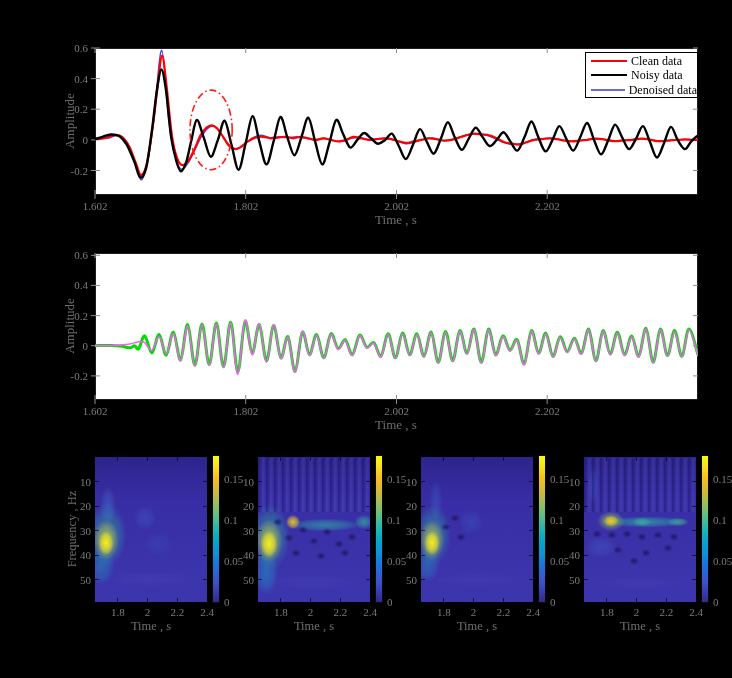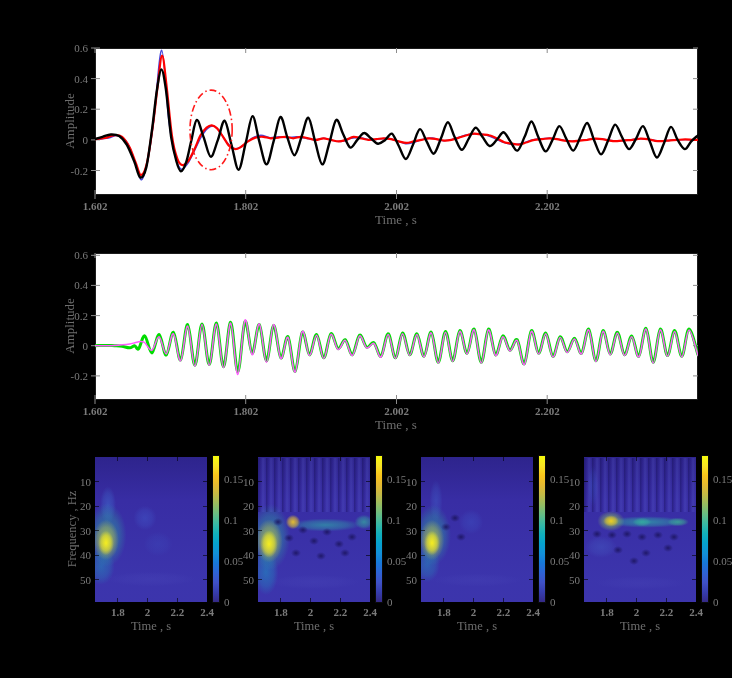--- a/index.html
+++ b/index.html
@@ -1,21 +1,21 @@
 <!DOCTYPE html>
 <html><head>
 <meta charset="utf-8">
 <style>
   html,body{margin:0;padding:0;background:#000;}
   .figure{position:relative;width:732px;height:678px;background:#000;overflow:hidden;
           font-family:"Liberation Serif","DejaVu Serif",serif;}
   .plot{position:absolute;background:#fff;}
   .plot svg{position:absolute;left:0;top:0;overflow:visible;}
   .tick-label{position:absolute;color:#7b7b7b;font-size:11px;white-space:nowrap;}
-  .tick-label.xt{transform:translate(-50%,0);font-weight:bold;}
+  .tick-label.xt{transform:translate(-50%,0);}
   .tick-label.yt{transform:translate(-100%,-50%);}
   .tick-label.cbt{transform:translate(0,-50%);}
   .axis-label{position:absolute;color:#6e6e6e;font-size:13px;white-space:nowrap;}
   .axis-label.xl{transform:translate(-50%,0);}
   .axis-label.yl{transform:translate(-50%,-50%) rotate(-90deg);}
   .legend{position:absolute;background:#fff;border:1px solid #000;box-sizing:border-box;
           display:flex;flex-direction:column;justify-content:space-evenly;z-index:5;}
   .legend-row{display:flex;align-items:center;height:14px;}
   .legend-line{display:inline-block;height:2px;margin-left:5px;margin-right:4px;}
   .legend-text{color:#000;font-size:12px;line-height:12px;white-space:nowrap;}
@@ -71,20 +71,34 @@
         <g clip-path="url(#plot-top-clip)">
           <path d="M0.0 91.4C2.3 91.2 9.8 90.7 13.6 90.0C17.3 89.4 19.5 86.8 22.6 87.6C25.8 88.4 29.3 89.9 32.4 94.9C35.6 100.0 39.1 111.8 41.5 117.9C43.8 124.0 44.8 132.7 46.7 131.7C48.6 130.7 50.8 121.7 52.8 111.8C54.8 101.8 56.5 90.2 58.8 72.0C61.1 53.7 64.2 2.0 66.7 2.3C69.2 2.6 71.7 56.0 73.9 73.5C76.1 91.0 77.9 99.3 79.9 107.2C81.9 115.1 83.8 119.6 85.9 121.0C88.1 122.4 90.4 118.7 92.7 115.6C95.0 112.5 97.2 107.1 99.5 102.6C101.8 98.1 104.1 92.5 106.3 88.8C108.5 85.1 110.5 82.2 112.7 80.4C114.8 78.6 117.0 77.5 119.1 78.1C121.2 78.7 123.1 81.7 125.1 84.2C127.1 86.8 129.1 90.9 131.2 93.4C133.2 96.0 135.2 98.4 137.2 99.5C139.2 100.7 141.2 100.8 143.2 100.3C145.2 99.8 147.0 98.1 149.2 96.5C151.5 94.8 154.0 91.9 156.8 90.3C159.5 88.8 162.8 87.4 165.8 87.3C168.8 87.2 171.9 89.3 174.9 89.6C177.9 89.8 180.9 88.8 183.9 88.8C186.9 88.8 189.9 89.6 193.0 89.6C196.0 89.6 199.0 88.7 202.0 88.8C205.0 88.9 208.0 89.8 211.0 90.3C214.1 90.9 217.1 91.9 220.1 91.9C223.1 91.9 226.1 90.2 229.1 90.3C232.2 90.5 235.2 92.1 238.2 92.6C241.2 93.2 244.2 93.8 247.2 93.4C250.2 93.0 253.3 91.0 256.3 90.3C259.3 89.7 262.3 89.3 265.3 89.6C268.3 89.8 271.3 91.6 274.4 91.9C277.4 92.1 280.4 91.4 283.4 91.1C286.4 90.9 289.4 90.1 292.5 90.3C295.5 90.6 298.5 91.7 301.5 92.6C304.5 93.5 307.5 95.4 310.5 95.7C313.6 96.0 316.6 94.9 319.6 94.2C322.6 93.4 325.6 91.8 328.6 91.1C331.6 90.4 334.7 89.8 337.7 90.0C340.7 90.3 343.7 92.3 346.7 92.6C349.7 92.9 352.8 92.5 355.8 91.9C358.8 91.2 361.8 89.7 364.8 88.8C367.8 87.9 370.8 87.0 373.9 86.5C376.9 86.0 379.9 85.6 382.9 85.7C385.9 85.9 388.9 86.4 391.9 87.3C395.0 88.2 398.0 89.8 401.0 91.1C404.0 92.4 407.0 94.0 410.0 94.9C413.1 95.8 416.1 96.5 419.1 96.5C422.1 96.5 425.1 95.7 428.1 94.9C431.1 94.2 434.2 92.6 437.2 91.9C440.2 91.2 443.2 90.9 446.2 90.7C449.2 90.4 452.2 90.2 455.3 90.3C458.3 90.5 461.3 91.0 464.3 91.4C467.3 91.9 470.3 92.9 473.4 93.1C476.4 93.3 479.4 92.8 482.4 92.6C485.4 92.4 488.4 92.2 491.4 91.9C494.5 91.5 497.5 90.7 500.5 90.7C503.5 90.6 506.5 91.1 509.5 91.4C512.5 91.8 515.6 92.6 518.6 92.8C521.6 93.0 524.6 92.7 527.6 92.5C530.6 92.3 533.7 91.8 536.7 91.6C539.7 91.3 542.7 90.8 545.7 90.8C548.7 90.8 551.7 91.2 554.8 91.6C557.8 91.9 560.8 92.8 563.8 92.9C566.8 93.1 569.8 92.7 572.9 92.5C575.9 92.3 578.9 92.0 581.9 91.9C584.9 91.7 587.4 91.6 590.9 91.6C594.5 91.6 601.0 91.8 603.0 91.9" fill="none" stroke="#4545dd" stroke-width="1.4" stroke-linejoin="round" stroke-linecap="round"></path>
           <path d="M0.0 91.1C1.6 90.9 6.7 90.7 9.8 90.0C12.9 89.4 16.0 87.5 18.8 87.3C21.7 87.1 24.5 86.8 27.1 88.8C29.8 90.9 32.4 95.2 34.7 99.5C36.9 103.9 38.8 110.3 40.7 114.8C42.6 119.4 44.1 127.1 46.0 127.1C47.9 127.1 50.0 123.3 52.0 114.8C54.0 106.4 56.3 89.3 58.0 76.6C59.8 63.8 61.1 49.8 62.6 38.3C64.1 26.8 65.6 7.7 67.1 7.7C68.6 7.7 70.0 25.0 71.6 38.3C73.2 51.6 75.1 75.3 76.9 87.3C78.6 99.3 80.4 105.3 82.2 110.3C83.9 115.2 85.6 116.8 87.4 117.1C89.3 117.5 91.5 115.2 93.5 112.5C95.5 109.9 97.5 105.3 99.5 101.1C101.5 96.9 103.5 90.9 105.5 87.3C107.5 83.7 109.7 81.3 111.6 79.6C113.4 78.0 115.1 77.2 116.8 77.3C118.6 77.5 120.2 78.5 122.1 80.4C124.0 82.3 126.1 85.9 128.1 88.8C130.1 91.7 132.2 96.0 134.2 98.0C136.2 100.0 138.2 100.9 140.2 101.1C142.2 101.2 144.1 100.0 146.2 98.8C148.4 97.5 150.6 94.9 153.0 93.4C155.4 91.9 158.0 90.3 160.5 89.6C163.1 88.8 165.6 88.7 168.1 88.8C170.6 88.9 173.1 90.2 175.6 90.3C178.1 90.5 180.6 89.8 183.2 89.6C185.7 89.3 188.2 88.7 190.7 88.8C193.2 88.9 195.7 90.3 198.2 90.3C200.7 90.3 203.3 88.8 205.8 88.8C208.3 88.8 210.8 89.8 213.3 90.3C215.8 90.9 218.3 91.9 220.8 91.9C223.4 91.9 225.9 90.3 228.4 90.3C230.9 90.3 233.4 91.4 235.9 91.9C238.4 92.4 240.9 93.4 243.5 93.4C246.0 93.4 248.5 92.6 251.0 91.9C253.5 91.1 256.0 89.1 258.5 88.8C261.0 88.6 263.6 89.8 266.1 90.3C268.6 90.9 271.1 91.7 273.6 91.9C276.1 92.0 278.6 91.4 281.1 91.1C283.7 90.9 286.2 90.3 288.7 90.3C291.2 90.3 293.7 90.6 296.2 91.1C298.7 91.6 301.2 92.8 303.8 93.4C306.3 94.0 308.8 94.9 311.3 94.9C313.8 94.9 316.3 93.9 318.8 93.4C321.3 92.9 323.9 92.4 326.4 91.9C328.9 91.4 331.4 90.5 333.9 90.3C336.4 90.2 338.9 90.7 341.4 91.1C344.0 91.5 346.5 92.5 349.0 92.6C351.5 92.8 354.0 92.4 356.5 91.9C359.0 91.4 361.5 90.3 364.1 89.6C366.6 88.8 369.1 87.9 371.6 87.3C374.1 86.6 376.6 85.9 379.1 85.7C381.6 85.6 384.2 86.3 386.7 86.5C389.2 86.8 391.7 86.6 394.2 87.3C396.7 87.9 399.2 89.2 401.7 90.3C404.3 91.5 406.8 93.3 409.3 94.2C411.8 95.1 414.3 95.3 416.8 95.7C419.3 96.1 421.8 96.7 424.4 96.5C426.9 96.2 429.4 94.9 431.9 94.2C434.4 93.4 436.9 92.4 439.4 91.9C441.9 91.4 444.5 91.4 447.0 91.1C449.5 90.9 452.0 90.3 454.5 90.3C457.0 90.3 459.5 90.7 462.0 91.1C464.6 91.5 467.1 92.3 469.6 92.6C472.1 93.0 474.6 93.4 477.1 93.4C479.6 93.4 482.1 92.9 484.7 92.6C487.2 92.4 489.7 92.2 492.2 91.9C494.7 91.5 497.2 90.8 499.7 90.7C502.2 90.5 504.8 90.8 507.3 91.1C509.8 91.4 512.3 92.3 514.8 92.6C517.3 93.0 519.8 93.2 522.3 93.1C524.9 93.0 527.4 92.5 529.9 92.3C532.4 92.1 534.9 92.2 537.4 91.9C539.9 91.6 542.4 90.8 545.0 90.7C547.5 90.5 550.0 90.8 552.5 91.1C555.0 91.5 557.5 92.5 560.0 92.8C562.5 93.1 565.1 93.2 567.6 93.1C570.1 93.0 572.6 92.5 575.1 92.3C577.6 92.1 580.1 92.0 582.6 91.9C585.2 91.7 587.7 91.4 590.2 91.4C592.7 91.4 595.6 91.8 597.7 91.9C599.9 92.0 602.1 91.9 603.0 91.9" fill="none" stroke="#fe0000" stroke-width="2.2" stroke-linejoin="round" stroke-linecap="round"></path>
           <path d="M0.0 91.1C1.3 90.7 4.9 89.6 7.5 88.8C10.2 88.0 13.1 86.6 15.8 86.5C18.6 86.4 21.5 86.4 24.1 88.0C26.8 89.7 29.1 92.3 31.7 96.5C34.2 100.7 36.9 107.8 39.2 113.3C41.5 118.8 43.2 128.4 45.2 129.4C47.2 130.4 49.2 127.7 51.3 119.4C53.3 111.1 55.5 92.4 57.3 79.6C59.0 66.9 60.3 52.6 61.8 42.9C63.3 33.2 64.8 21.7 66.3 21.4C67.8 21.2 69.2 30.1 70.9 41.3C72.5 52.6 74.4 76.8 76.1 88.8C77.9 100.8 79.8 107.6 81.4 113.3C83.0 119.1 84.3 123.1 85.9 123.3C87.6 123.4 89.4 119.3 91.2 114.1C93.0 108.8 94.7 98.9 96.5 91.9C98.2 84.9 99.7 72.5 101.8 72.0C103.8 71.5 106.2 82.7 108.5 88.8C110.9 94.9 113.3 108.2 115.7 108.7C118.1 109.2 120.5 97.9 122.9 91.9C125.2 85.9 127.4 72.0 129.6 72.7C131.9 73.5 134.1 88.3 136.4 96.5C138.8 104.6 141.2 122.0 143.6 121.7C146.0 121.5 148.4 103.9 150.7 94.9C153.1 86.0 155.3 68.4 157.5 68.1C159.8 67.9 162.0 85.4 164.3 93.4C166.6 101.4 169.1 116.4 171.5 116.4C173.9 116.4 176.3 101.3 178.6 93.4C181.0 85.5 183.2 69.7 185.4 68.9C187.7 68.1 189.9 82.4 192.2 88.8C194.5 95.2 197.0 107.2 199.4 107.2C201.8 107.2 204.2 95.1 206.5 88.8C208.9 82.6 211.0 68.9 213.3 69.7C215.6 70.4 217.8 85.6 220.1 93.4C222.4 101.2 224.9 116.1 227.3 116.4C229.6 116.6 232.1 102.3 234.4 94.9C236.7 87.5 238.9 73.5 241.2 72.0C243.5 70.4 245.7 81.2 248.0 85.7C250.3 90.3 252.8 98.5 255.1 99.5C257.5 100.6 260.0 94.3 262.3 91.9C264.6 89.5 266.8 85.2 269.1 85.0C271.4 84.7 273.5 88.6 275.9 90.3C278.2 92.1 280.6 95.4 283.0 95.7C285.4 96.0 287.9 93.5 290.2 91.9C292.5 90.2 294.7 84.7 297.0 85.7C299.2 86.8 301.4 93.8 303.8 98.0C306.1 102.2 308.5 111.3 310.9 111.0C313.3 110.8 315.8 101.4 318.1 96.5C320.4 91.5 322.6 81.7 324.9 81.2C327.1 80.6 329.3 89.3 331.6 93.4C334.0 97.5 336.4 106.2 338.8 105.7C341.2 105.1 343.6 95.6 346.0 90.3C348.3 85.1 350.5 74.5 352.8 74.3C355.0 74.0 357.2 84.2 359.5 88.8C361.9 93.4 364.3 101.6 366.7 101.8C369.1 102.1 371.5 94.0 373.9 90.3C376.2 86.6 378.4 79.9 380.6 79.6C382.9 79.4 385.1 85.8 387.4 88.8C389.8 91.9 392.2 97.5 394.6 98.0C397.0 98.5 399.4 94.2 401.7 91.9C404.1 89.6 406.3 84.0 408.5 84.2C410.8 84.5 413.0 90.3 415.3 93.4C417.6 96.5 420.1 103.4 422.5 102.6C424.9 101.8 427.3 93.7 429.6 88.8C432.0 84.0 434.2 73.5 436.4 73.5C438.7 73.5 440.9 83.8 443.2 88.8C445.5 93.8 448.0 102.8 450.4 103.4C452.8 103.9 455.2 96.1 457.5 91.9C459.9 87.7 462.0 78.3 464.3 78.1C466.6 77.8 468.8 86.3 471.1 90.3C473.4 94.4 475.9 102.8 478.3 102.6C480.6 102.3 483.1 93.4 485.4 88.8C487.7 84.2 489.9 74.5 492.2 75.0C494.5 75.5 496.7 86.6 499.0 91.9C501.3 97.1 503.8 106.4 506.1 106.4C508.5 106.4 511.0 96.9 513.3 91.9C515.6 86.9 517.8 77.1 520.1 76.6C522.3 76.1 524.5 84.7 526.9 88.8C529.2 92.9 531.6 100.8 534.0 101.1C536.4 101.3 538.9 94.2 541.2 90.3C543.5 86.5 545.7 77.6 548.0 78.1C550.2 78.6 552.4 88.2 554.8 93.4C557.1 98.6 559.5 109.2 561.9 109.5C564.3 109.7 566.8 100.0 569.1 94.9C571.4 89.8 573.6 79.4 575.9 78.9C578.1 78.3 580.3 88.2 582.6 91.9C585.0 95.6 587.5 100.8 589.8 101.1C592.1 101.3 594.0 95.7 596.2 93.4C598.4 91.1 601.9 88.3 603.0 87.3" fill="none" stroke="#000000" stroke-width="2.4" stroke-linejoin="round" stroke-linecap="round"></path>
         </g>
         <ellipse cx="116.07749999999993" cy="81.921875" rx="21.105000000000018" ry="39.81250000000001" fill="none" stroke="#ff1a1a" stroke-width="1.6" stroke-dasharray="7 3 1.5 3"></ellipse>
       </svg>
     </div>
   <div class="axis-label yl" style="left:70px;top:121px;">Amplitude</div>
   <div class="axis-label xl" style="left:396px;top:212px;">Time , s</div>
+  <div class="legend" id="legend-top" style="left:585px;top:52px;width:113px;height:46px;">
+    <div class="legend-row">
+      <span class="legend-line" style="width: 36px; background: rgb(254, 0, 0);"></span>
+      <span class="legend-text">Clean data</span>
+    </div>
+    <div class="legend-row">
+      <span class="legend-line" style="width: 36px; background: rgb(0, 0, 0);"></span>
+      <span class="legend-text">Noisy data</span>
+    </div>
+    <div class="legend-row">
+      <span class="legend-line" style="width: 36px; background: rgb(106, 106, 224);"></span>
+      <span class="legend-text">Denoised data</span>
+    </div>
+  </div>
 
   <div class="plot" id="plot-mid" style="left:95px;top:253px;width:603px;height:147px;">
       <svg width="603" height="147" viewBox="0 0 603 147">
         <defs>
           <clipPath id="plot-mid-clip">
             <rect x="0" y="0" width="603" height="147"></rect>
           </clipPath>
         </defs>
         <rect x="0.5" y="0.5" width="602" height="146" fill="none" stroke="#1c1c1c" stroke-width="1"></rect>
         <line x1="0.0" y1="147" x2="0.0" y2="142" stroke="#8c8c8c" stroke-width="1"></line>

